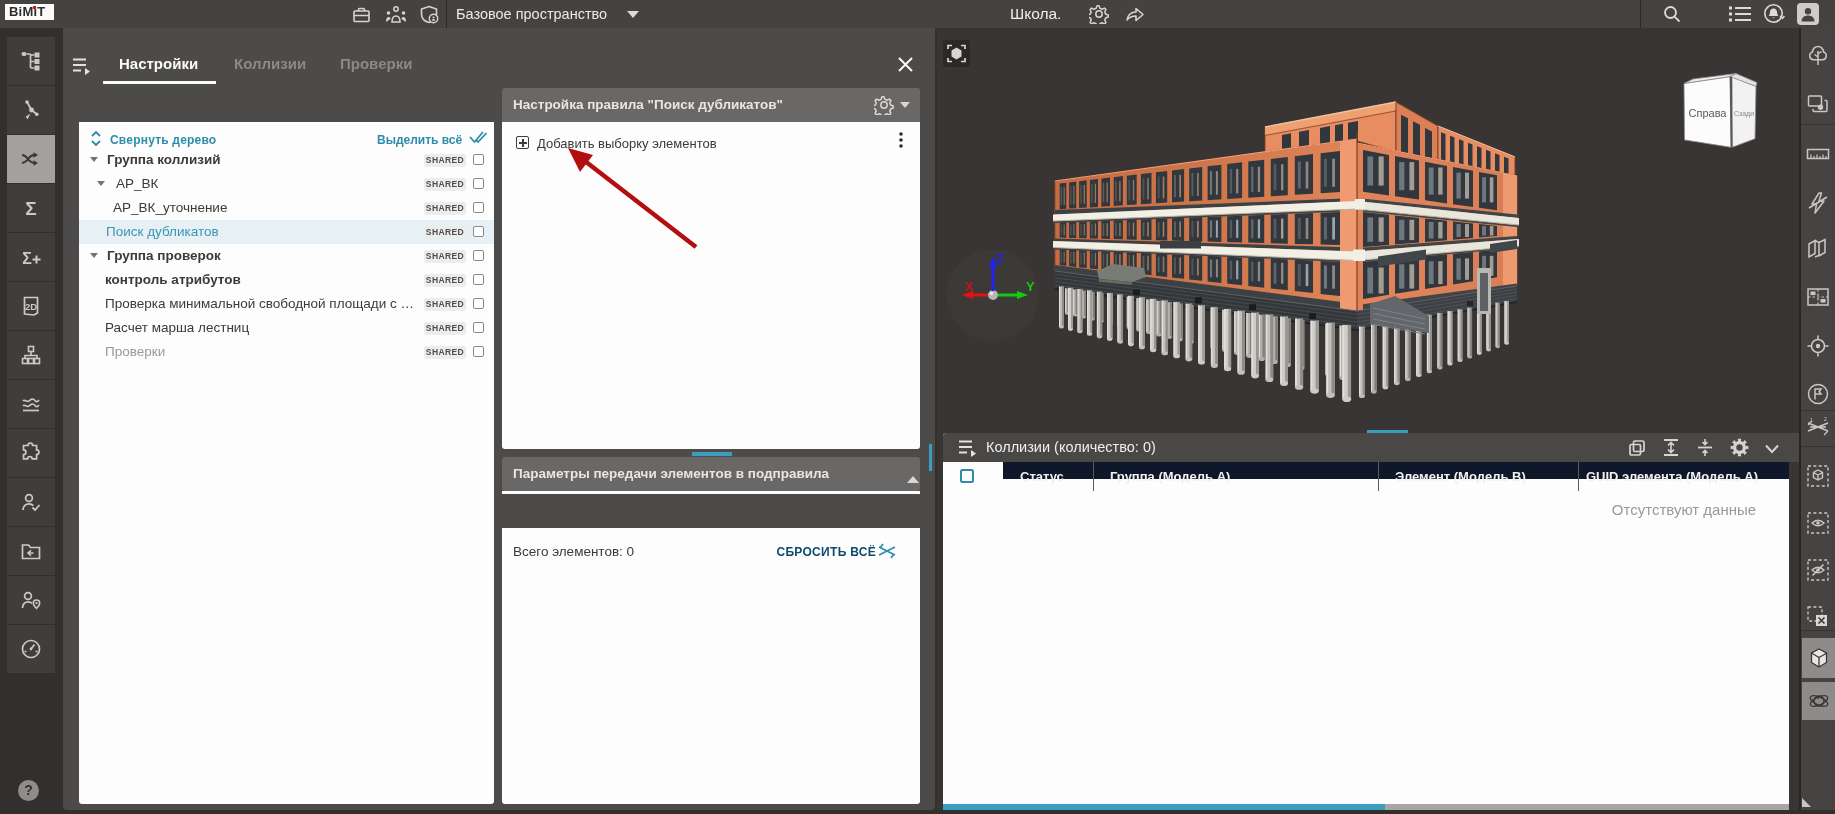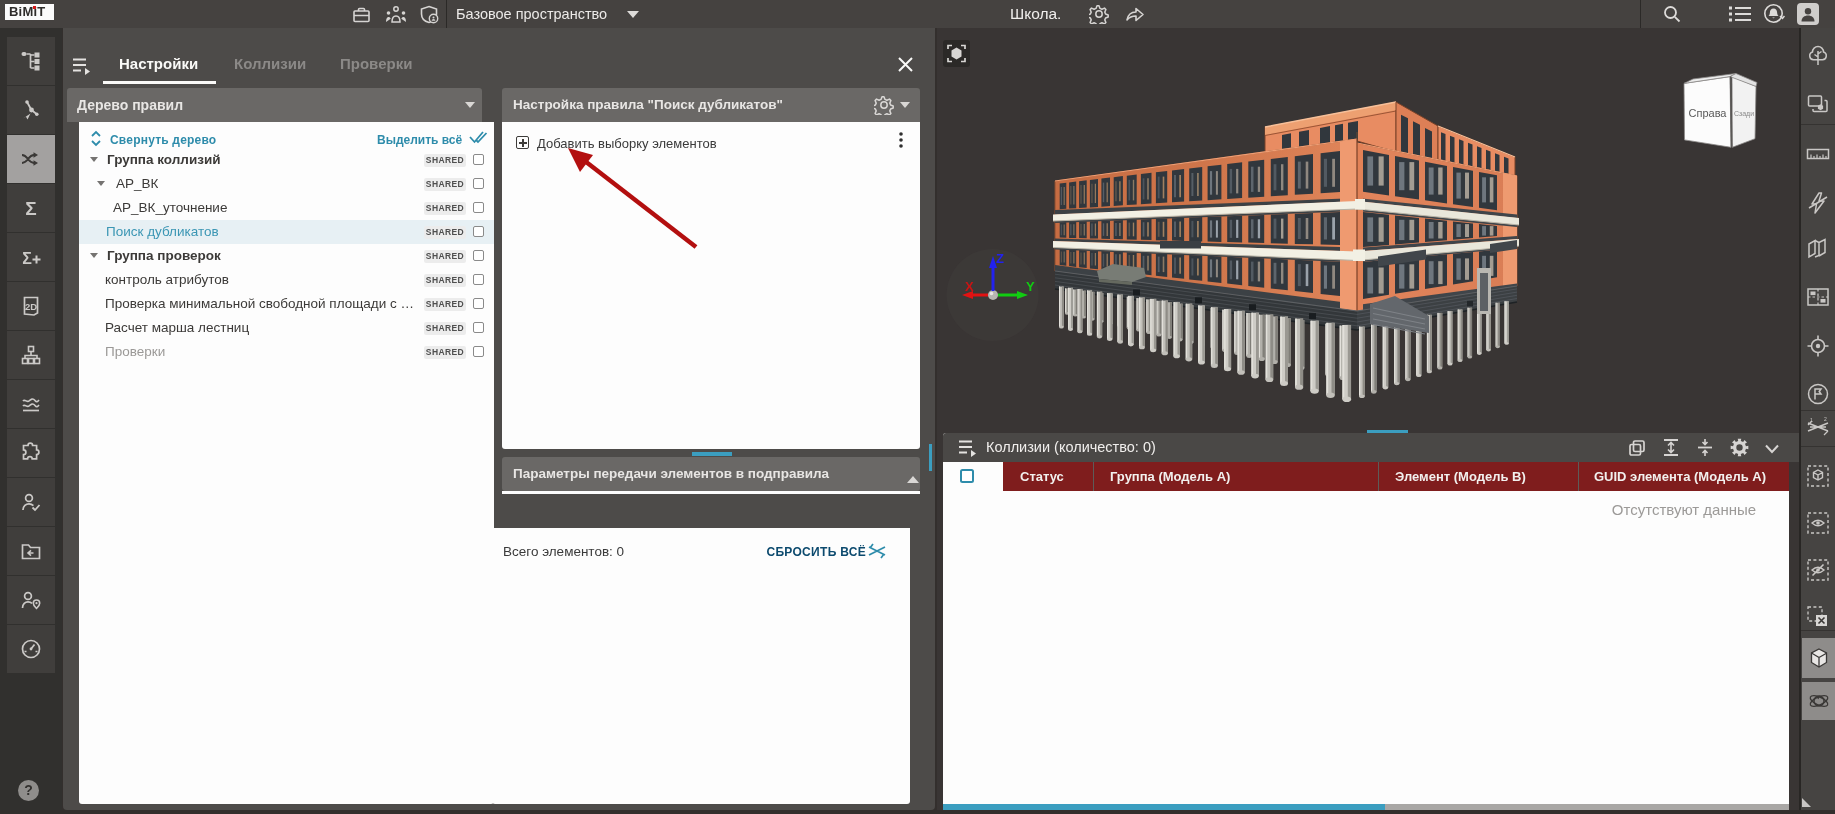--- a/index.html
+++ b/index.html
@@ -166,24 +166,20 @@
         <path d="M13 11 l5 3.5 -5 3.5 Z" fill="#e4e2e0"></path>
       </svg></div>
   <div class="abs" style="left:56px;top:27px;font-size:15px;font-weight:bold;color:#fafaf8;">Настройки</div>
   <div class="abs" style="left:40px;top:52.5px;width:113px;height:3px;background:#fafaf8;"></div>
   <div class="abs" style="left:171px;top:27px;font-size:15px;font-weight:bold;color:#8b8987;">Коллизии</div>
   <div class="abs" style="left:277px;top:27px;font-size:15px;font-weight:bold;color:#8b8987;">Проверки</div>
   <div class="abs" style="left:834px;top:28px;"><svg width="17" height="17" viewBox="0 0 17 17" style="">
         <path d="M2 2 L15 15 M15 2 L2 15" stroke="#fafaf8" stroke-width="2"></path>
       </svg></div>
 
-  <div class="abs hdr" style="left:4px;top:60px;width:415px;height:34px;border-radius:3px 3px 0 0;">
-    <div class="abs" style="left:10px;top:9px;font-size:14px;">Дерево правил</div>
-    <div class="abs" style="left:398px;top:14px;width:0;height:0;border-left:5.5px solid transparent;border-right:5.5px solid transparent;border-top:6.5px solid #d9d7d5;"></div>
-  </div>
   <div class="abs" style="left:4px;top:94px;width:415px;height:682px;background:#fdfdfd;border-radius:0 0 3px 3px;margin-left:12px;">
     <div class="abs" style="left:10px;top:8px;"><svg width="14" height="17" viewBox="0 0 14 17" style="">
           <path d="M3 6 L7 2 L11 6 M3 11 L7 15 L11 11" fill="none" stroke="#2e8cab" stroke-width="1.8"></path>
         </svg></div>
     <div class="abs" style="left:31px;top:11px;font-size:12px;font-weight:bold;color:#2e8cab;letter-spacing:0.2px;">Свернуть дерево</div>
     <div class="abs" style="left:298px;top:11px;font-size:12px;font-weight:bold;color:#2e8cab;letter-spacing:0px;">Выделить всё</div>
     <div class="abs" style="left:389px;top:6px;"><svg width="22" height="18" viewBox="0 0 22 18" style="">
           <path d="M2 9 l4.5 5 L15 4 M8 12 l2 2 L18.5 5" fill="none" stroke="#2e8cab" stroke-width="1.8"></path>
         </svg></div>
     <div class="abs" style="left:0;top:16px;width:415px;height:666px;">
@@ -199,21 +195,21 @@
         <div class="abs" style="left:345px;top:63.5px;width:42px;height:13px;background:#ececec;border-radius:2px;color:#4f4f4f;font-size:8.5px;font-weight:bold;text-align:center;line-height:13px;letter-spacing:0.4px;">SHARED</div>
         <div class="abs" style="left:394px;top:64px;width:11px;height:11px;border:1.5px solid #8a8a8a;border-radius:2px;background:#fff;"></div>
         <div class="abs" style="left:0px;top:82px;width:415px;height:24px;background:#e7f0f4;"></div>
         <div class="abs" style="left:27px;top:86px;font-size:13.5px;font-weight:normal;color:#3b96b4;white-space:nowrap;max-width:313px;overflow:hidden;text-overflow:ellipsis;">Поиск дубликатов</div>
         <div class="abs" style="left:345px;top:87.5px;width:42px;height:13px;background:#ececec;border-radius:2px;color:#4f4f4f;font-size:8.5px;font-weight:bold;text-align:center;line-height:13px;letter-spacing:0.4px;">SHARED</div>
         <div class="abs" style="left:394px;top:88px;width:11px;height:11px;border:1.5px solid #8a8a8a;border-radius:2px;background:#fff;"></div>
         <div class="abs" style="left:11px;top:115px;width:0;height:0;border-left:4.5px solid transparent;border-right:4.5px solid transparent;border-top:5.5px solid #757371;"></div>
         <div class="abs" style="left:28px;top:110px;font-size:13.5px;font-weight:bold;color:#3c3a38;white-space:nowrap;max-width:312px;overflow:hidden;text-overflow:ellipsis;">Группа проверок</div>
         <div class="abs" style="left:345px;top:111.5px;width:42px;height:13px;background:#ececec;border-radius:2px;color:#4f4f4f;font-size:8.5px;font-weight:bold;text-align:center;line-height:13px;letter-spacing:0.4px;">SHARED</div>
         <div class="abs" style="left:394px;top:112px;width:11px;height:11px;border:1.5px solid #8a8a8a;border-radius:2px;background:#fff;"></div>
-        <div class="abs" style="left:26px;top:134px;font-size:13.5px;font-weight:normal;color:#3c3a38;white-space:nowrap;max-width:314px;overflow:hidden;text-overflow:ellipsis;">контроль атрибутов</div>
+        <div class="abs" style="left:26px;top:134px;font-size:13.5px;font-weight:bold;color:#3c3a38;white-space:nowrap;max-width:314px;overflow:hidden;text-overflow:ellipsis;">контроль атрибутов</div>
         <div class="abs" style="left:345px;top:135.5px;width:42px;height:13px;background:#ececec;border-radius:2px;color:#4f4f4f;font-size:8.5px;font-weight:bold;text-align:center;line-height:13px;letter-spacing:0.4px;">SHARED</div>
         <div class="abs" style="left:394px;top:136px;width:11px;height:11px;border:1.5px solid #8a8a8a;border-radius:2px;background:#fff;"></div>
         <div class="abs" style="left:26px;top:158px;font-size:13.5px;font-weight:normal;color:#3c3a38;white-space:nowrap;max-width:314px;overflow:hidden;text-overflow:ellipsis;">Проверка минимальной свободной площади с учето...</div>
         <div class="abs" style="left:345px;top:159.5px;width:42px;height:13px;background:#ececec;border-radius:2px;color:#4f4f4f;font-size:8.5px;font-weight:bold;text-align:center;line-height:13px;letter-spacing:0.4px;">SHARED</div>
         <div class="abs" style="left:394px;top:160px;width:11px;height:11px;border:1.5px solid #8a8a8a;border-radius:2px;background:#fff;"></div>
         <div class="abs" style="left:26px;top:182px;font-size:13.5px;font-weight:normal;color:#3c3a38;white-space:nowrap;max-width:314px;overflow:hidden;text-overflow:ellipsis;">Расчет марша лестниц</div>
         <div class="abs" style="left:345px;top:183.5px;width:42px;height:13px;background:#ececec;border-radius:2px;color:#4f4f4f;font-size:8.5px;font-weight:bold;text-align:center;line-height:13px;letter-spacing:0.4px;">SHARED</div>
         <div class="abs" style="left:394px;top:184px;width:11px;height:11px;border:1.5px solid #8a8a8a;border-radius:2px;background:#fff;"></div>
         <div class="abs" style="left:26px;top:206px;font-size:13.5px;font-weight:normal;color:#9b9997;white-space:nowrap;max-width:314px;overflow:hidden;text-overflow:ellipsis;">Проверки</div>
         <div class="abs" style="left:345px;top:207.5px;width:42px;height:13px;background:#ececec;border-radius:2px;color:#4f4f4f;font-size:8.5px;font-weight:bold;text-align:center;line-height:13px;letter-spacing:0.4px;">SHARED</div>
@@ -250,21 +246,21 @@
     <div class="abs" style="left:11px;top:9px;font-size:13.5px;">Параметры передачи элементов в подправила</div>
     <div class="abs" style="left:466px;top:104px;"></div>
     <div class="abs" style="left:468px;top:0px;"></div>
     <div class="abs" style="left:442px;top:19px;width:0;height:0;"></div>
     <div class="abs" style="left:468px;top:13px;"></div>
     <div class="abs" style="left:442px;top:13px;"></div>
     <div class="abs" style="left:466px;top:13px;"></div>
     <div class="abs" style="left:405px;top:19px;width:0;height:0;border-left:6px solid transparent;border-right:6px solid transparent;border-bottom:7px solid #d9d7d5;"></div>
   </div>
   <div class="abs" style="left:439px;top:463px;width:418px;height:3px;background:#fdfdfd;"></div>
-  <div class="abs" style="left:429px;top:500px;width:418px;height:276px;background:#fdfdfd;border-radius:0 0 3px 3px;">
+  <div class="abs" style="left:439px;top:500px;width:418px;height:276px;background:#fdfdfd;border-radius:0 0 3px 3px;">
     <div class="abs" style="left:11px;top:16px;font-size:13.5px;color:#3a3a3a;">Всего элементов: 0</div>
     <div class="abs" style="right:44px;top:17px;font-size:12px;font-weight:bold;color:#0c4a6e;letter-spacing:0.3px;">СБРОСИТЬ ВСЁ</div>
     <div class="abs" style="left:375px;top:13px;"><svg width="20" height="20" viewBox="0 0 20 20" style="">
           <path d="M2 6 L18 14 M2 14 L18 6 M6 3 l-3 4 M14 17 l3-4" stroke="#2e8cab" stroke-width="1.7" fill="none"></path>
         </svg></div>
   </div>
 
   <div class="abs" style="left:865.5px;top:416px;width:3px;height:27px;background:#3b9ec0;"></div>
 </div>
 
@@ -885,28 +881,28 @@
           <path d="M2 9.5 h14" stroke="#d6d4d2" stroke-width="1.8"></path>
           <path d="M9 1 v5 M6.5 4 L9 6.5 L11.5 4 M9 18 v-5 M6.5 15 L9 12.5 l2.5 2.5" stroke="#d6d4d2" stroke-width="1.6" fill="none"></path>
         </svg></div>
     <div class="abs" style="left:787px;top:5px;"><svg width="19" height="19" viewBox="0 0 19 19" style="">
           <path d="M18.33 7.74 L18.33 11.26 L15.97 10.79 L14.99 13.17 L16.98 14.50 L14.50 16.98 L13.17 14.99 L10.79 15.97 L11.26 18.33 L7.74 18.33 L8.21 15.97 L5.83 14.99 L4.50 16.98 L2.02 14.50 L4.01 13.17 L3.03 10.79 L0.67 11.26 L0.67 7.74 L3.03 8.21 L4.01 5.83 L2.02 4.50 L4.50 2.02 L5.83 4.01 L8.21 3.03 L7.74 0.67 L11.26 0.67 L10.79 3.03 L13.17 4.01 L14.50 2.02 L16.98 4.50 L14.99 5.83 L15.97 8.21 Z M12.70 9.50 A3.2 3.2 0 1 0 6.30 9.50 A3.2 3.2 0 1 0 12.70 9.50 Z" fill="#d6d4d2" fill-rule="evenodd"></path>
         </svg></div>
     <div class="abs" style="left:821px;top:8px;"><svg width="16" height="12" viewBox="0 0 16 12" style="">
           <path d="M2 2.5 L8 9 L14 2.5" fill="none" stroke="#d6d4d2" stroke-width="2"></path>
         </svg></div>
   </div>
-  <div class="abs" style="left:0;top:29px;width:846px;height:29px;background:#7f1d1d;">
+  <div class="abs" style="left:0;top:29px;width:846px;height:17px;background:#0f172a;">
     <div class="abs" style="left:0;top:0;width:60px;height:29px;background:#fdfdfd;">
       <div class="abs" style="left:17px;top:7px;width:14px;height:14px;border:2px solid #2e8cab;border-radius:2.5px;background:#fff;"></div>
     </div>
     <div class="abs" style="left:60px;top:0;width:91px;height:29px;border-right:1px solid #5d5b59;color:#f2f0ee;font-weight:bold;font-size:13px;line-height:29px;padding-left:17px;">Статус</div>
     <div class="abs" style="left:151px;top:0;width:285px;height:29px;border-right:1px solid #5d5b59;color:#f2f0ee;font-weight:bold;font-size:13px;line-height:29px;padding-left:16px;">Группа (Модель А)</div>
     <div class="abs" style="left:436px;top:0;width:200px;height:29px;border-right:1px solid #5d5b59;color:#f2f0ee;font-weight:bold;font-size:13px;line-height:29px;padding-left:16px;">Элемент (Модель В)</div>
-    <div class="abs" style="left:636px;top:0;width:210px;height:29px;color:#f2f0ee;font-weight:bold;font-size:13px;line-height:29px;padding-left:7px;margin-left:8px;">GUID элемента (Модель А)</div>
+    <div class="abs" style="left:636px;top:0;width:210px;height:29px;color:#f2f0ee;font-weight:bold;font-size:13px;line-height:29px;padding-left:7px;">GUID элемента (Модель А)</div>
   </div>
   <div class="abs" style="left:636px;top:68px;width:210px;text-align:center;font-size:15px;color:#9c9a98;">Отсутствуют данные</div>
   <div class="abs" style="left:0;top:371px;width:442px;height:6px;background:#3b9ec0;"></div>
   <div class="abs" style="left:442px;top:371px;width:404px;height:6px;background:#a9a7a5;"></div>
 </div>
 
 <div class="abs" style="left:1799px;top:28px;width:36px;height:786px;background:#464442;border-left:2px solid #282624;">
   <div class="abs" style="left:4px;top:15px;"><svg width="26" height="26" viewBox="0 0 26 26" style="">
         <path d="M13 3.5 a5.5 5.5 0 0 1 5.5 5.5 a4 4 0 0 1 -1 7.8 h-9 a4 4 0 0 1 -1 -7.8 A5.5 5.5 0 0 1 13 3.5 Z" fill="none" stroke="#c9c7c5" stroke-width="1.5"></path>
         <path d="M13 8 v14 M13 11 l3.5-2.5 M13 14 l-3.5-2.5" fill="none" stroke="#c9c7c5" stroke-width="1.5"></path>

